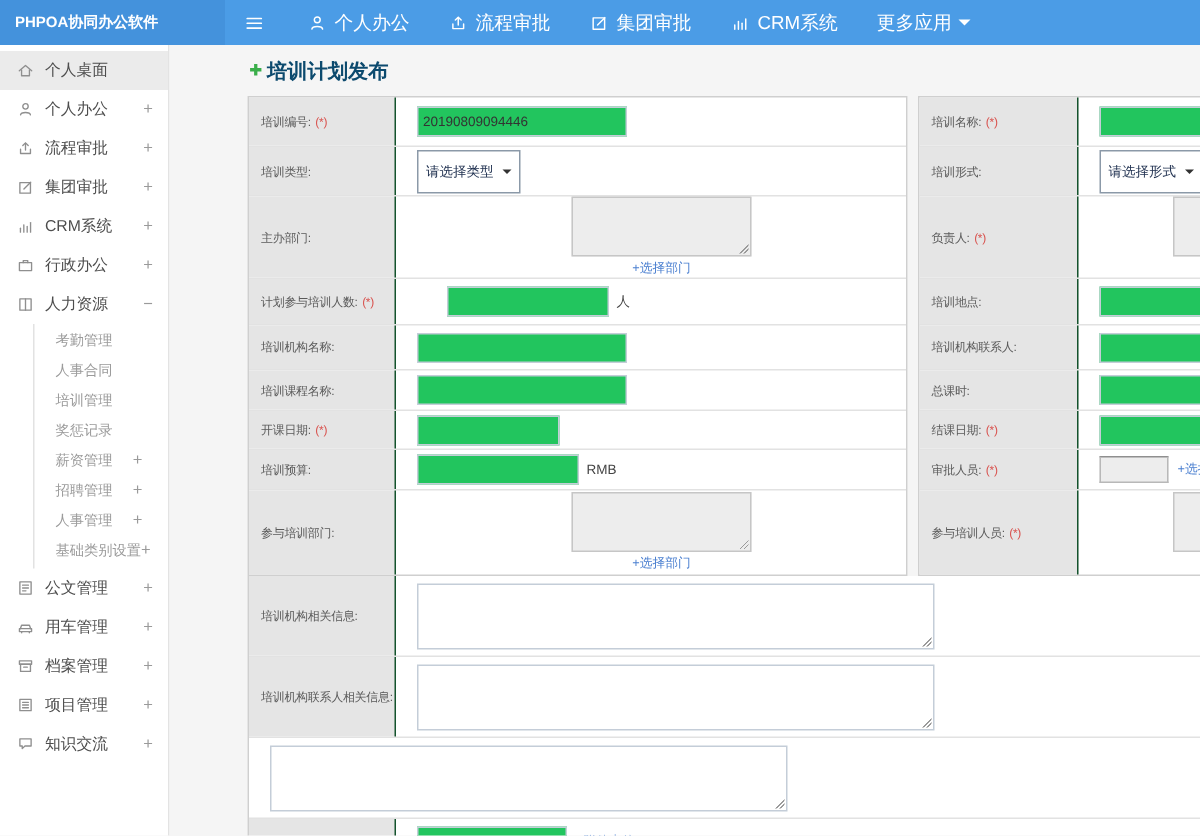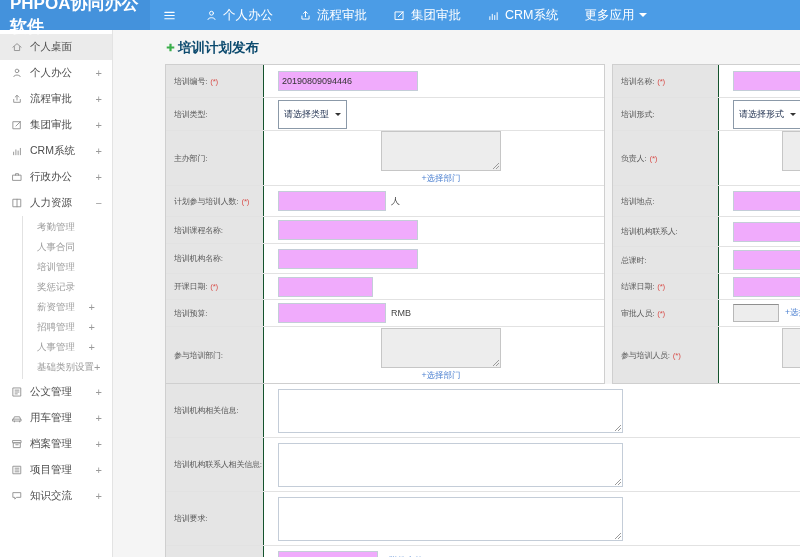--- a/index.html
+++ b/index.html
@@ -2,21 +2,21 @@
 <html><head>
 <meta charset="utf-8">
 <style>
   * { margin:0; padding:0; box-sizing:border-box; }
   html,body { width:800px; height:557px; overflow:hidden;
     font-family:"Liberation Sans","DejaVu Sans",sans-serif; background:#f5f5f5; }
 
   
   .topbar { position:absolute; left:0; top:0; width:800px; height:30px;
     background:#4b9ce6; display:flex; align-items:stretch; z-index:5; }
-  .logo { width:150px; background:#4492dc; color:#fff; font-size:17px; font-weight:bold;
+  .logo { width:150px; background:#4492dc; color:#fff; font-size:10px; font-weight:bold;
     display:flex; align-items:center; padding-left:10px; letter-spacing:0; }
   .hamburger { display:flex; align-items:center; padding:0 14px 0 12px; cursor:pointer; color:#fff; }
   .nav { display:flex; align-items:center; gap:26px; padding-left:14px; }
   .nav-item { display:flex; align-items:center; gap:5px; color:#fff; font-size:12.5px; cursor:pointer; }
   .nav-item svg, .hamburger svg { display:block; }
   .caret { width:0; height:0; border:4px solid transparent; border-top-color:#fff; margin-top:4px; }
 
   
   .sidebar { position:absolute; left:0; top:30px; width:113px; height:527px;
     background:#fff; border-right:1px solid #e3e3e3; padding-top:4px; }
@@ -48,21 +48,21 @@
   .lbl { background:#e5e5e5; border-right:1px solid #14532d; display:flex; align-items:center;
     padding-left:8px; padding-right:3px; font-size:8px; color:#5a5a5a; letter-spacing:-0.2px;
     white-space:nowrap; flex:none; }
   .left  .lbl { width:98px; }
   .right .lbl { width:106px; }
   .bottom .lbl { width:98px;align-items:center; }
   .req { color:#d9534f; margin-left:3px; font-size:8px; }
   .fld { flex:1; display:flex; align-items:center; padding-left:14px; min-width:0; overflow:visible; }
   .fld.col { flex-direction:column; align-items:center; justify-content:center; }
 
-  input.txt { height:20px; border:1px solid #c4cdd8; background:#f0abfc; font-size:9px;
+  input.txt { height:20px; border:1px solid #c4cdd8; background:#22c55e; font-size:9px;
     padding:0 3px; color:#333; outline:none; flex:none;
     font-family:"Liberation Sans","DejaVu Sans",sans-serif; }
   .suffix { font-size:9px; color:#444; margin-left:5px; }
   .sel { border:1px solid #8b99a8; background:#fff; height:29px; display:inline-flex;
     align-items:center; padding:0 5px; font-size:9px; color:#1c2d4d; cursor:pointer; }
   .sel-caret { width:0; height:0; border:3.5px solid transparent; border-top-color:#333;
     margin-left:6px; margin-top:3px; }
   .gray-ta { width:120px; height:40px; background:#ededed; border:1px solid #c6c6c6;
     position:relative; flex:none; }
   .big-ta { width:345px; height:44px; background:#fff; border:1px solid #c4cdd8;
@@ -324,41 +324,41 @@
           <div class="lbl">
             <span>主办部门:</span>
           </div>
           <div class="fld col">
             <div class="gray-ta">
               <span class="rsz"></span>
             </div>
             <a class="lnk">+选择部门</a>
           </div>
         </div>
-        <div class="frow" style="height: 31px;">
+        <div class="frow" style="height: 31px; gap: 20px;">
           <div class="lbl">
             <span>计划参与培训人数:</span>
             <span class="req">(*)</span>
           </div>
           <div class="fld">
             <input class="txt" style="width: 108px;">
             <span class="suffix">人</span>
           </div>
         </div>
+        <div class="frow" style="height: 30px;">
+          <div class="lbl">
+            <span>培训机构名称:</span>
+          </div>
+          <div class="fld">
+            <input class="txt" style="width: 140px;">
+          </div>
+        </div>
         <div class="frow" style="height: 27px;">
           <div class="lbl">
             <span>培训课程名称:</span>
-          </div>
-          <div class="fld">
-            <input class="txt" style="width: 140px;">
-          </div>
-        </div>
-        <div class="frow" style="height: 30px;">
-          <div class="lbl">
-            <span>培训机构名称:</span>
           </div>
           <div class="fld">
             <input class="txt" style="width: 140px;">
           </div>
         </div>
         <div class="frow" style="height: 26px;">
           <div class="lbl">
             <span>开课日期:</span>
             <span class="req">(*)</span>
           </div>
@@ -488,23 +488,20 @@
         <div class="lbl">
           <span>培训机构联系人相关信息:</span>
         </div>
         <div class="fld">
           <div class="big-ta">
             <span class="rsz"></span>
           </div>
         </div>
       </div>
       <div class="frow" style="height: 54px;">
-        <div class="lbl">
-          <span>培训要求:</span>
-        </div>
         <div class="fld">
           <div class="big-ta">
             <span class="rsz"></span>
           </div>
         </div>
       </div>
       <div class="frow" style="height: 30px;">
         <div class="lbl">
           <span>附件文档:</span>
         </div>

